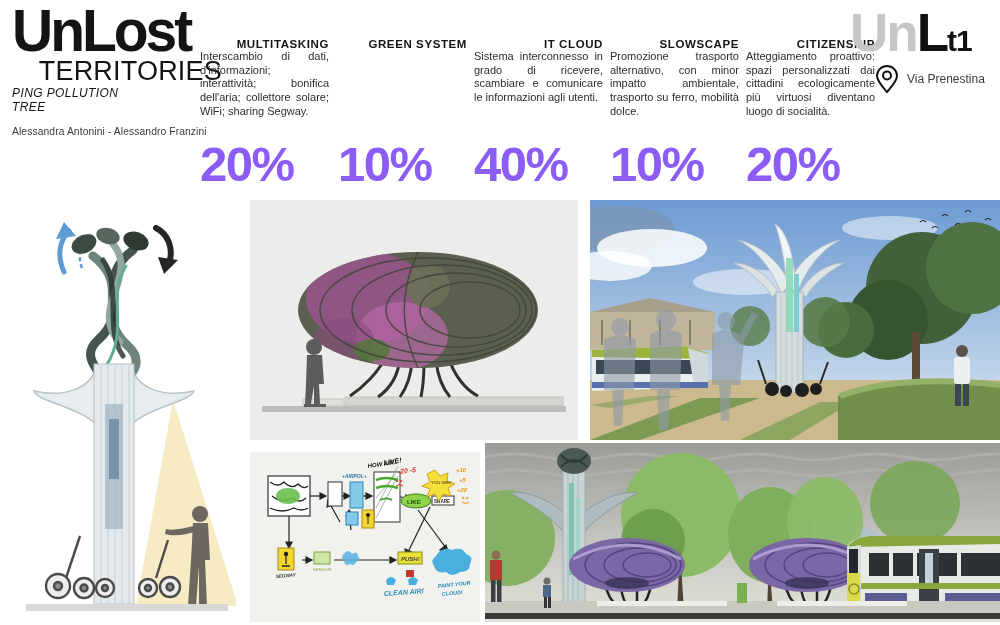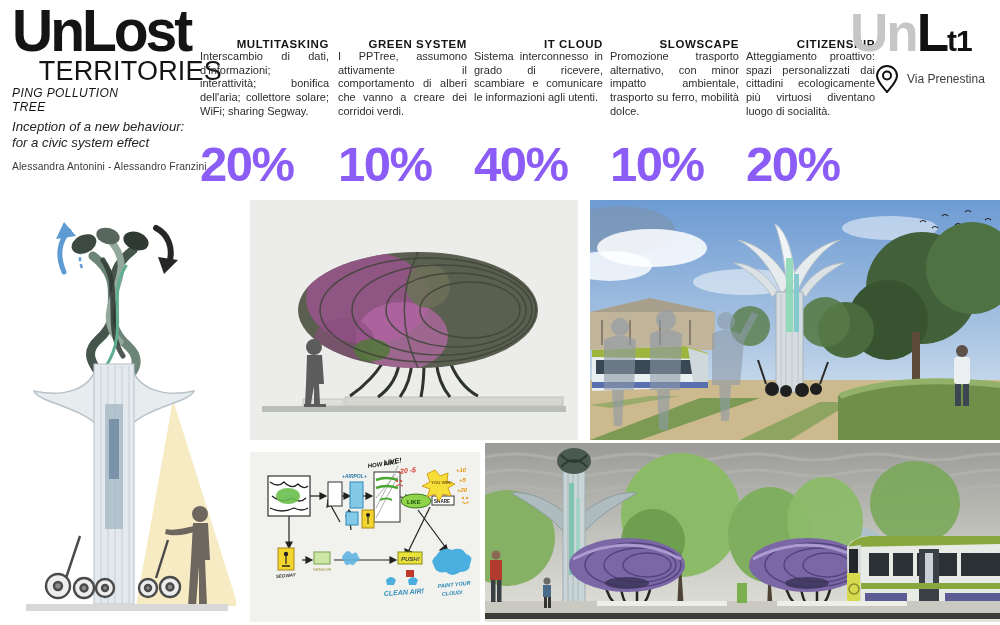--- a/index.html
+++ b/index.html
@@ -46,35 +46,30 @@
   .hand { font-style:italic; font-weight:700; }
 </style>
 </head>
 <body>
 
 <div class="abs title-block">
   <div class="main-title">UnLost</div>
   <div class="sub-title">TERRITORIES</div>
   <div class="proj-line">PING POLLUTION</div>
   <div class="proj-line">TREE</div>
-  <div class="tagline">
-    <div>Inception of a new behaviour:</div>
-    <div>for a civic system effect</div>
-  </div>
   <div class="authors">Alessandra Antonini - Alessandro Franzini</div>
 </div>
 
 <div class="col" style="left:200px">
   <h3>MULTITASKING</h3>
   <p>Interscambio di dati, d'informazioni; interattività; bonifica dell'aria; collettore solare; WiFi; sharing Segway.</p>
   <div class="pct">20%</div>
 </div>
 <div class="col" style="left:338px">
   <h3>GREEN SYSTEM</h3>
-  <p>I PPTree, assumono attivamente il comportamento di alberi che vanno a creare dei corridoi verdi.</p>
   <div class="pct">10%</div>
 </div>
 <div class="col" style="left:474px">
   <h3>IT CLOUD</h3>
   <p>Sistema interconnesso in grado di ricevere, scambiare e comunicare le informazioni agli utenti.</p>
   <div class="pct">40%</div>
 </div>
 <div class="col" style="left:610px">
   <h3>SLOWSCAPE</h3>
   <p>Promozione trasporto alternativo, con minor impatto ambientale, trasporto su ferro, mobilità dolce.</p>

